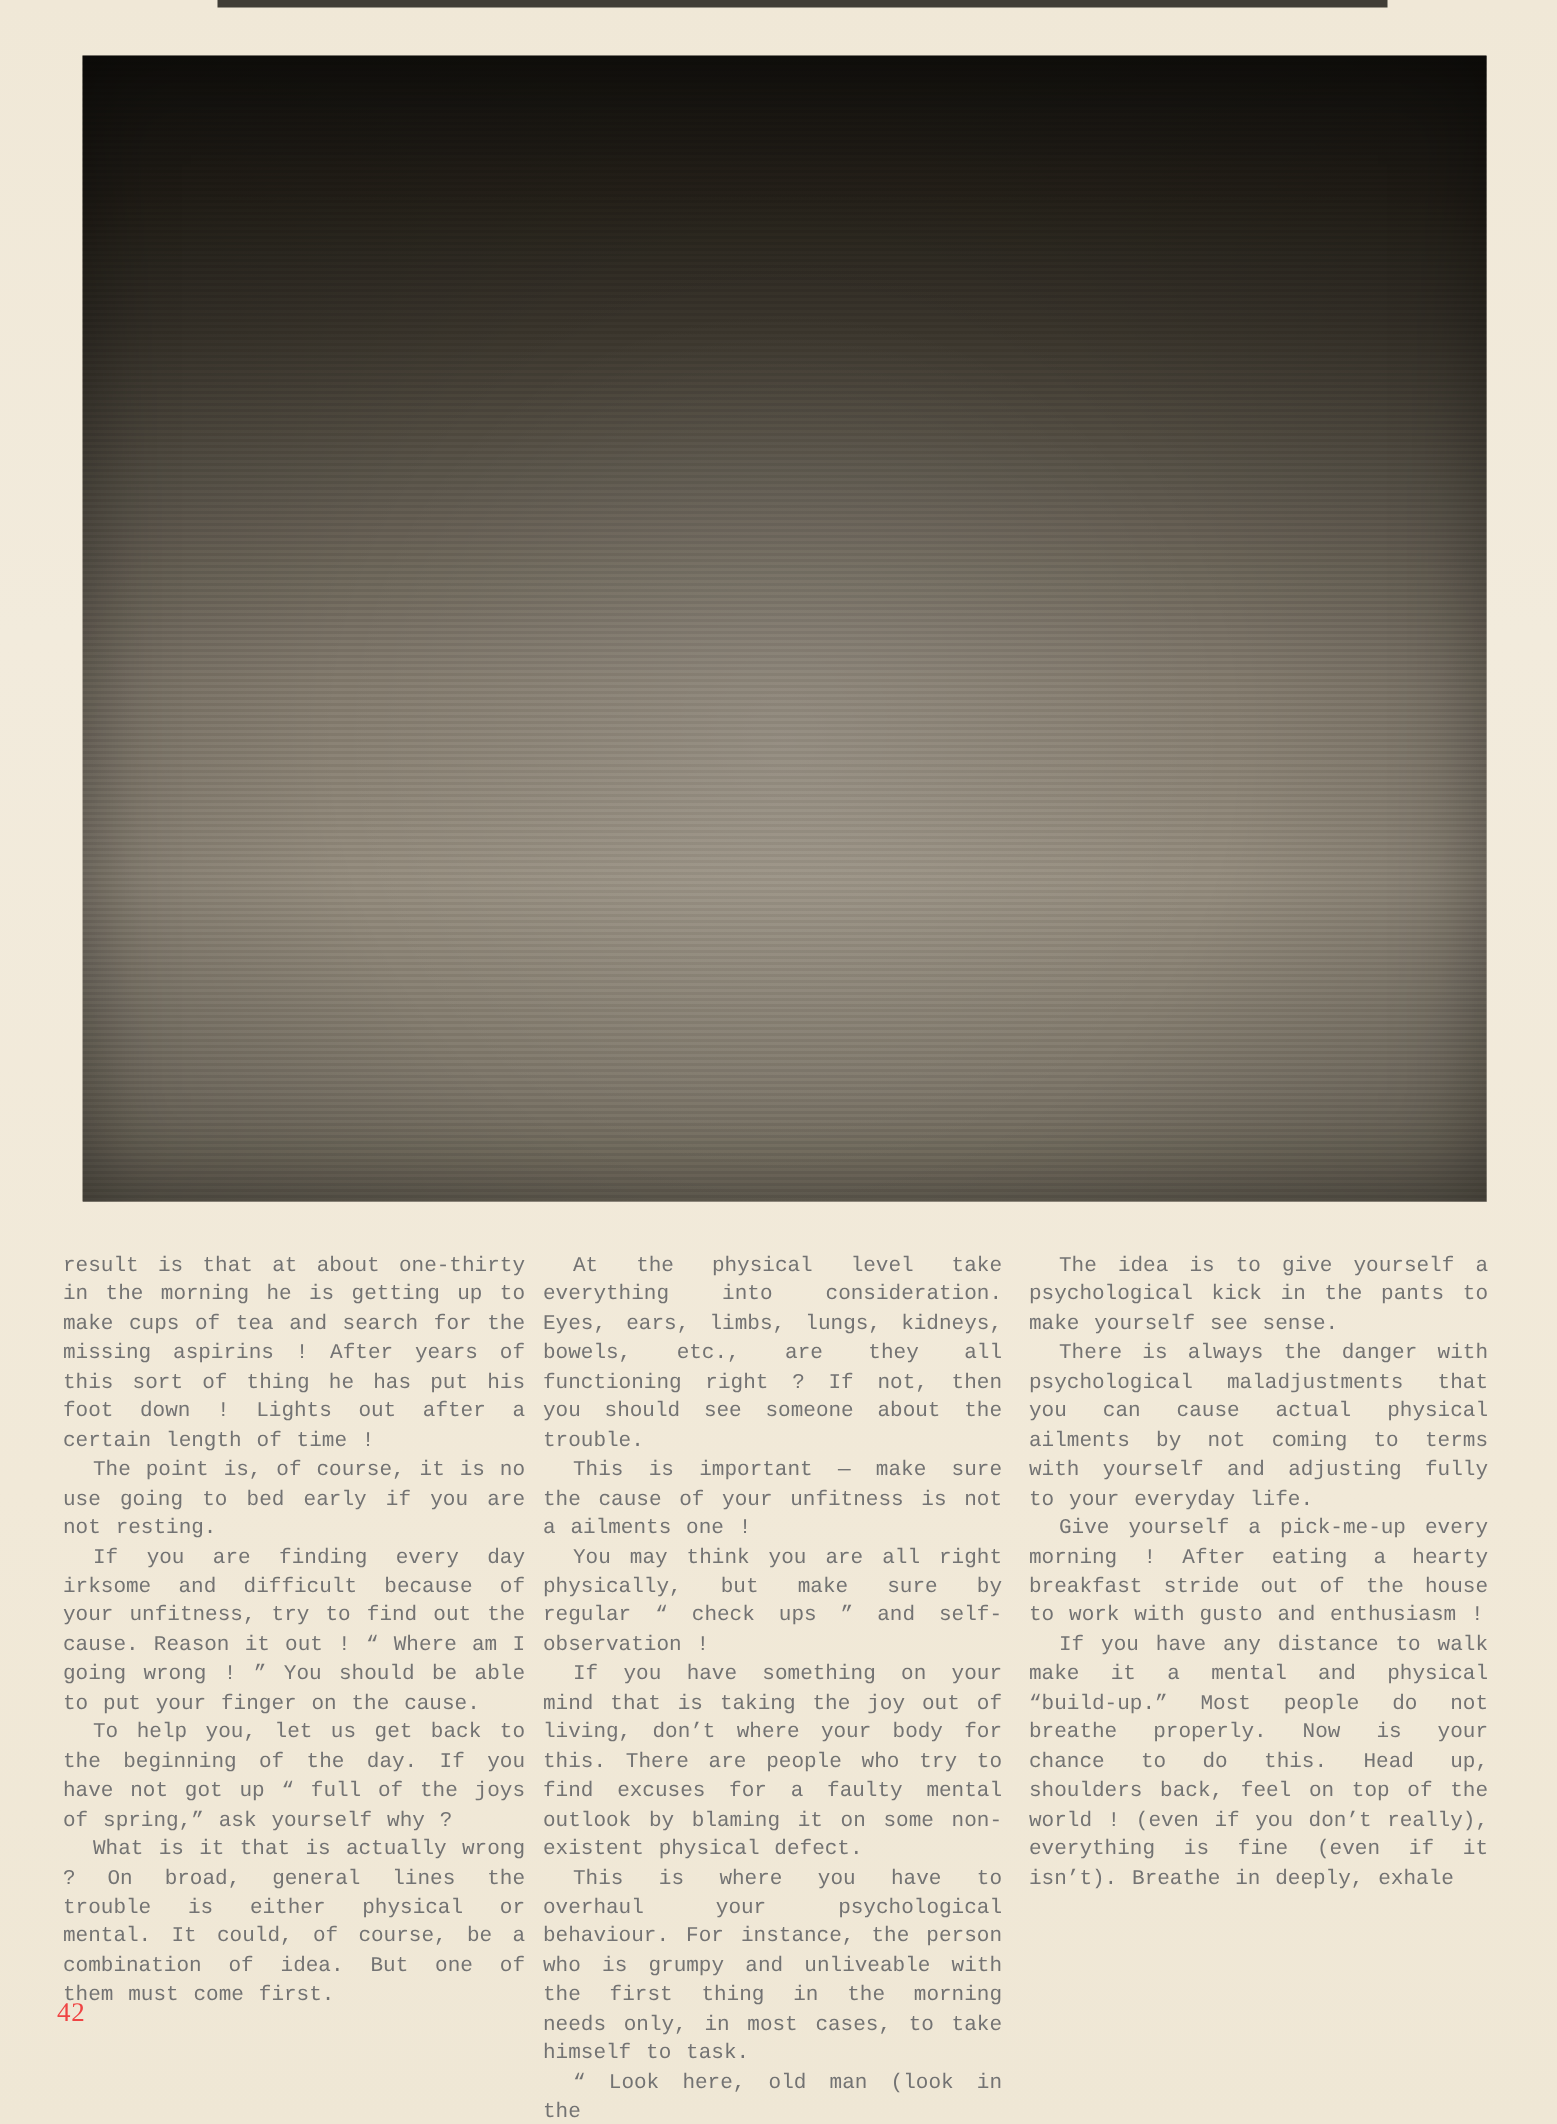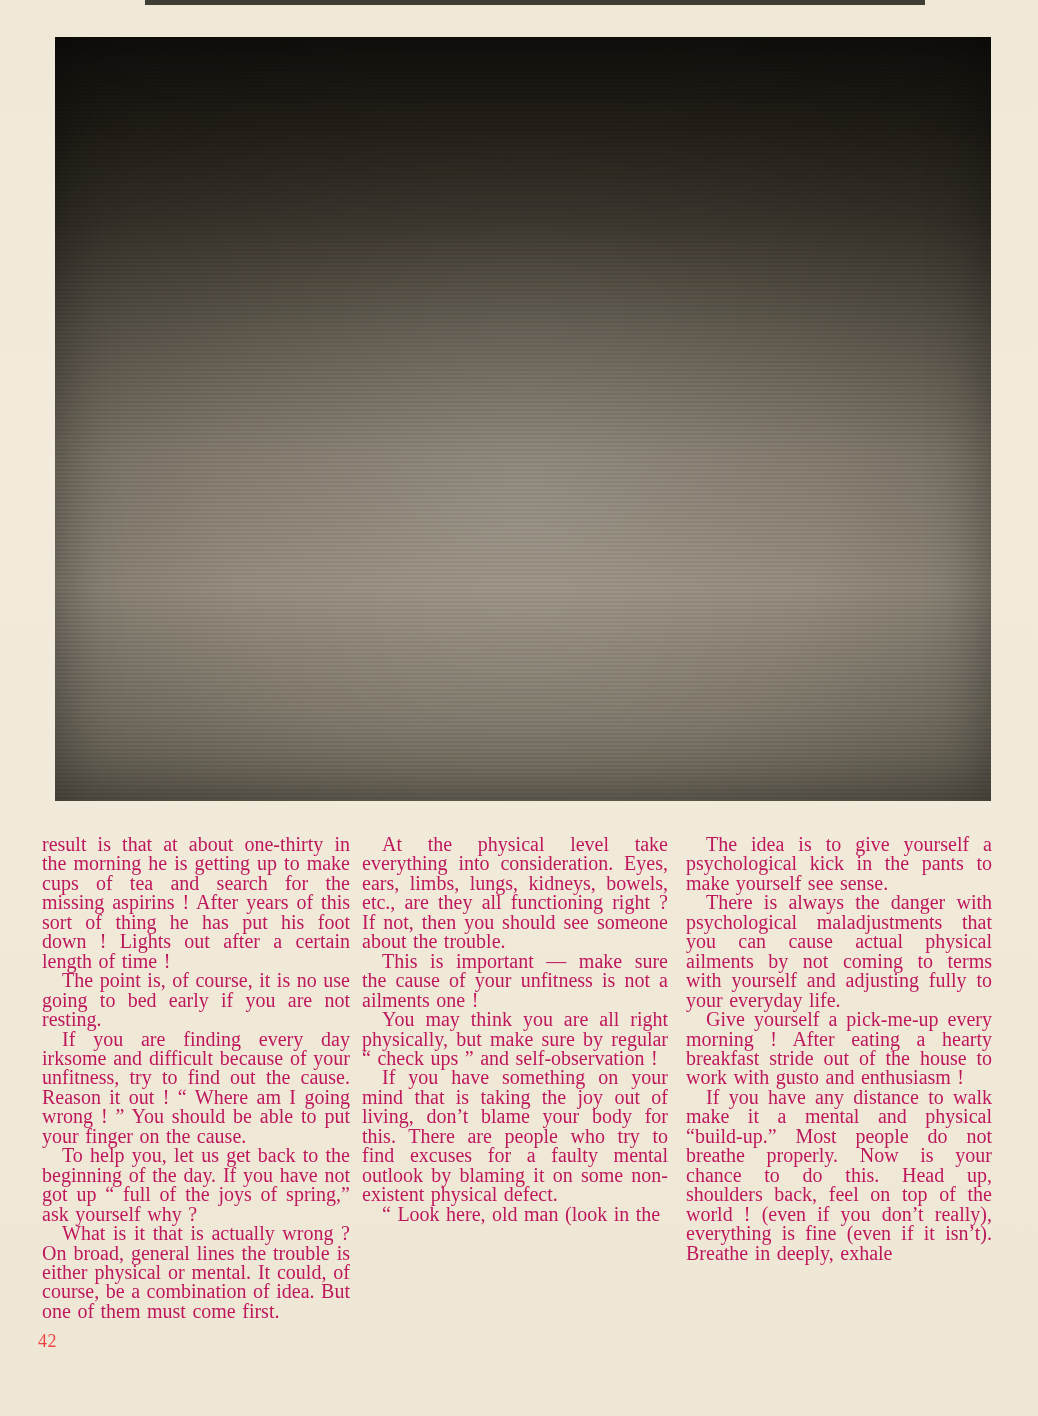--- a/index.html
+++ b/index.html
@@ -73,25 +73,26 @@
     display: flex;
   }
 
   .col {
     width: 308px;
   }
   .col-2 { width: 306px; margin-left: 12px; }
   .col-3 { width: 306px; margin-left: 18px; }
 
   .col p {
-    font-size: 20px;
+    font-size: 14px;
     line-height: 19.45px;
     text-align: justify;
-    color: #be185d;
+    color: #737373;
     word-spacing: 1.5px;
+    font-family: Liberation Mono, monospace;
   }
 
   .col p.ind { text-indent: 20px; }
 
   .page-number {
     position: absolute;
     left: 38px;
     top: 1331px;
     font-size: 18px;
     font-weight: 400;
@@ -116,21 +117,22 @@
     <p class="ind">The point is, of course, it is no use going to bed early if you are not resting.</p>
     <p class="ind">If you are finding every day irksome and difficult because of your unfitness, try to find out the cause. Reason it out ! “ Where am I going wrong ! ” You should be able to put your finger on the cause.</p>
     <p class="ind">To help you, let us get back to the beginning of the day. If you have not got up “ full of the joys of spring,” ask yourself why ?</p>
     <p class="ind">What is it that is actually wrong ? On broad, general lines the trouble is either physical or mental. It could, of course, be a combination of idea. But one of them must come first.</p>
   </div>
 
   <div class="col col-2">
     <p class="ind">At the physical level take everything into consideration. Eyes, ears, limbs, lungs, kidneys, bowels, etc., are they all functioning right ? If not, then you should see someone about the trouble.</p>
     <p class="ind">This is important — make sure the cause of your unfitness is not a ailments one !</p>
     <p class="ind">You may think you are all right physically, but make sure by regular “ check ups ” and self-observation !</p>
-    <p class="ind">If you have something on your mind that is taking the joy out of living, don’t blame your body for this. There are people who try to find excuses for a faulty mental outlook by blaming it on some non-existent physical defect.</p>
+    <p class="ind">If you have something on your mind that is taking the joy out of living, don’t where your body for this. There are people who try to find excuses for a faulty mental outlook by blaming it on some non-existent physical defect.</p>
+    <p class="ind">This is where you have to overhaul your psychological behaviour. For instance, the person who is grumpy and unliveable with the first thing in the morning needs only, in most cases, to take himself to task.</p>
     <p class="ind">“ Look here, old man (look in the</p>
   </div>
 
   <div class="col col-3">
     <p class="ind">The idea is to give yourself a psychological kick in the pants to make yourself see sense.</p>
     <p class="ind">There is always the danger with psychological maladjustments that you can cause actual physical ailments by not coming to terms with yourself and adjusting fully to your everyday life.</p>
     <p class="ind">Give yourself a pick-me-up every morning ! After eating a hearty breakfast stride out of the house to work with gusto and enthusiasm !</p>
     <p class="ind">If you have any distance to walk make it a mental and physical “build-up.” Most people do not breathe properly. Now is your chance to do this. Head up, shoulders back, feel on top of the world ! (even if you don’t really), everything is fine (even if it isn’t). Breathe in deeply, exhale</p>
   </div>
 

